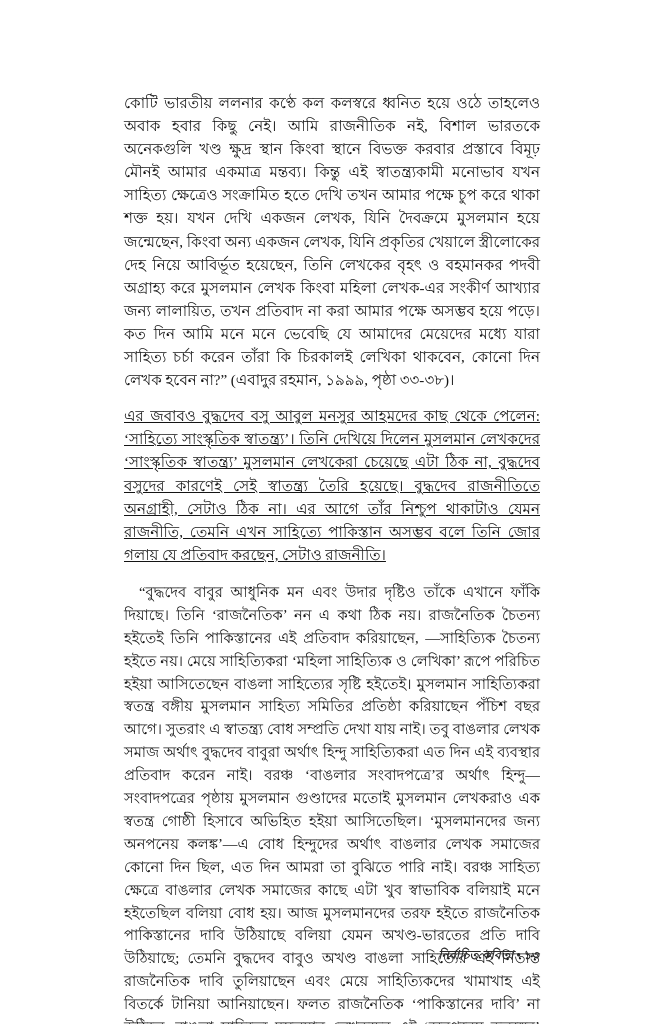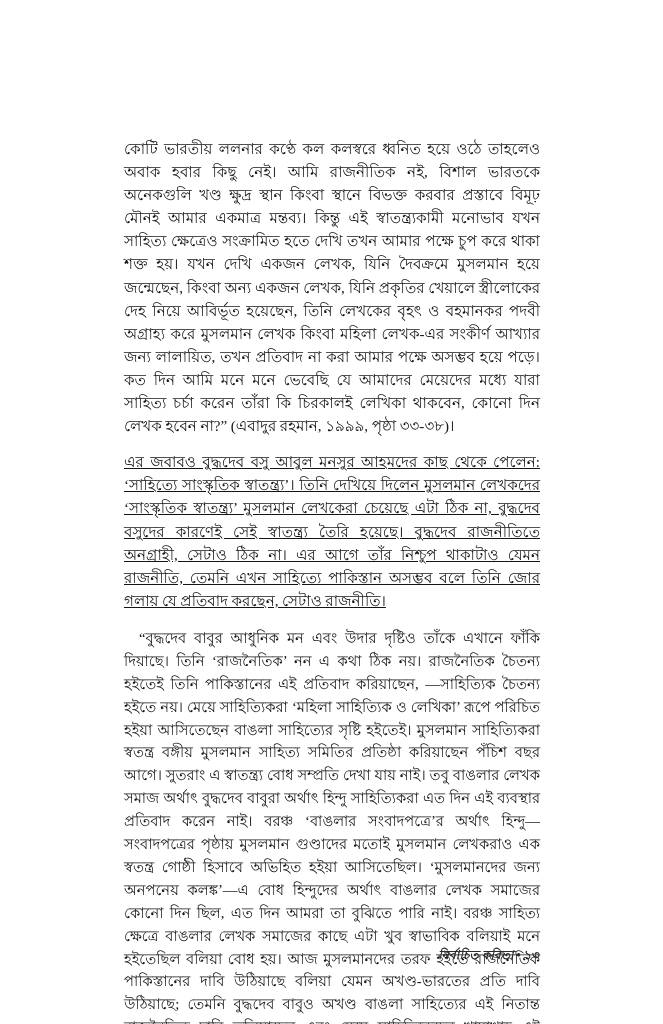--- a/index.html
+++ b/index.html
@@ -34,21 +34,20 @@
     font-size: 15.1px;
     line-height: 23.1px;
     text-align: justify;
     text-justify: inter-word;
     word-spacing: -0.2px;
     color: #141414;
     hyphens: none;
   }
   .para.body-first {
     text-indent: 0;
-    margin-top: 46px;
   }
   .para.body-second {
     text-indent: 0;
     margin-top: 13px;
     text-decoration: underline;
   }
   .blockquote {
     margin-top: 14px;
     font-size: 14.7px;
     line-height: 22.9px;

